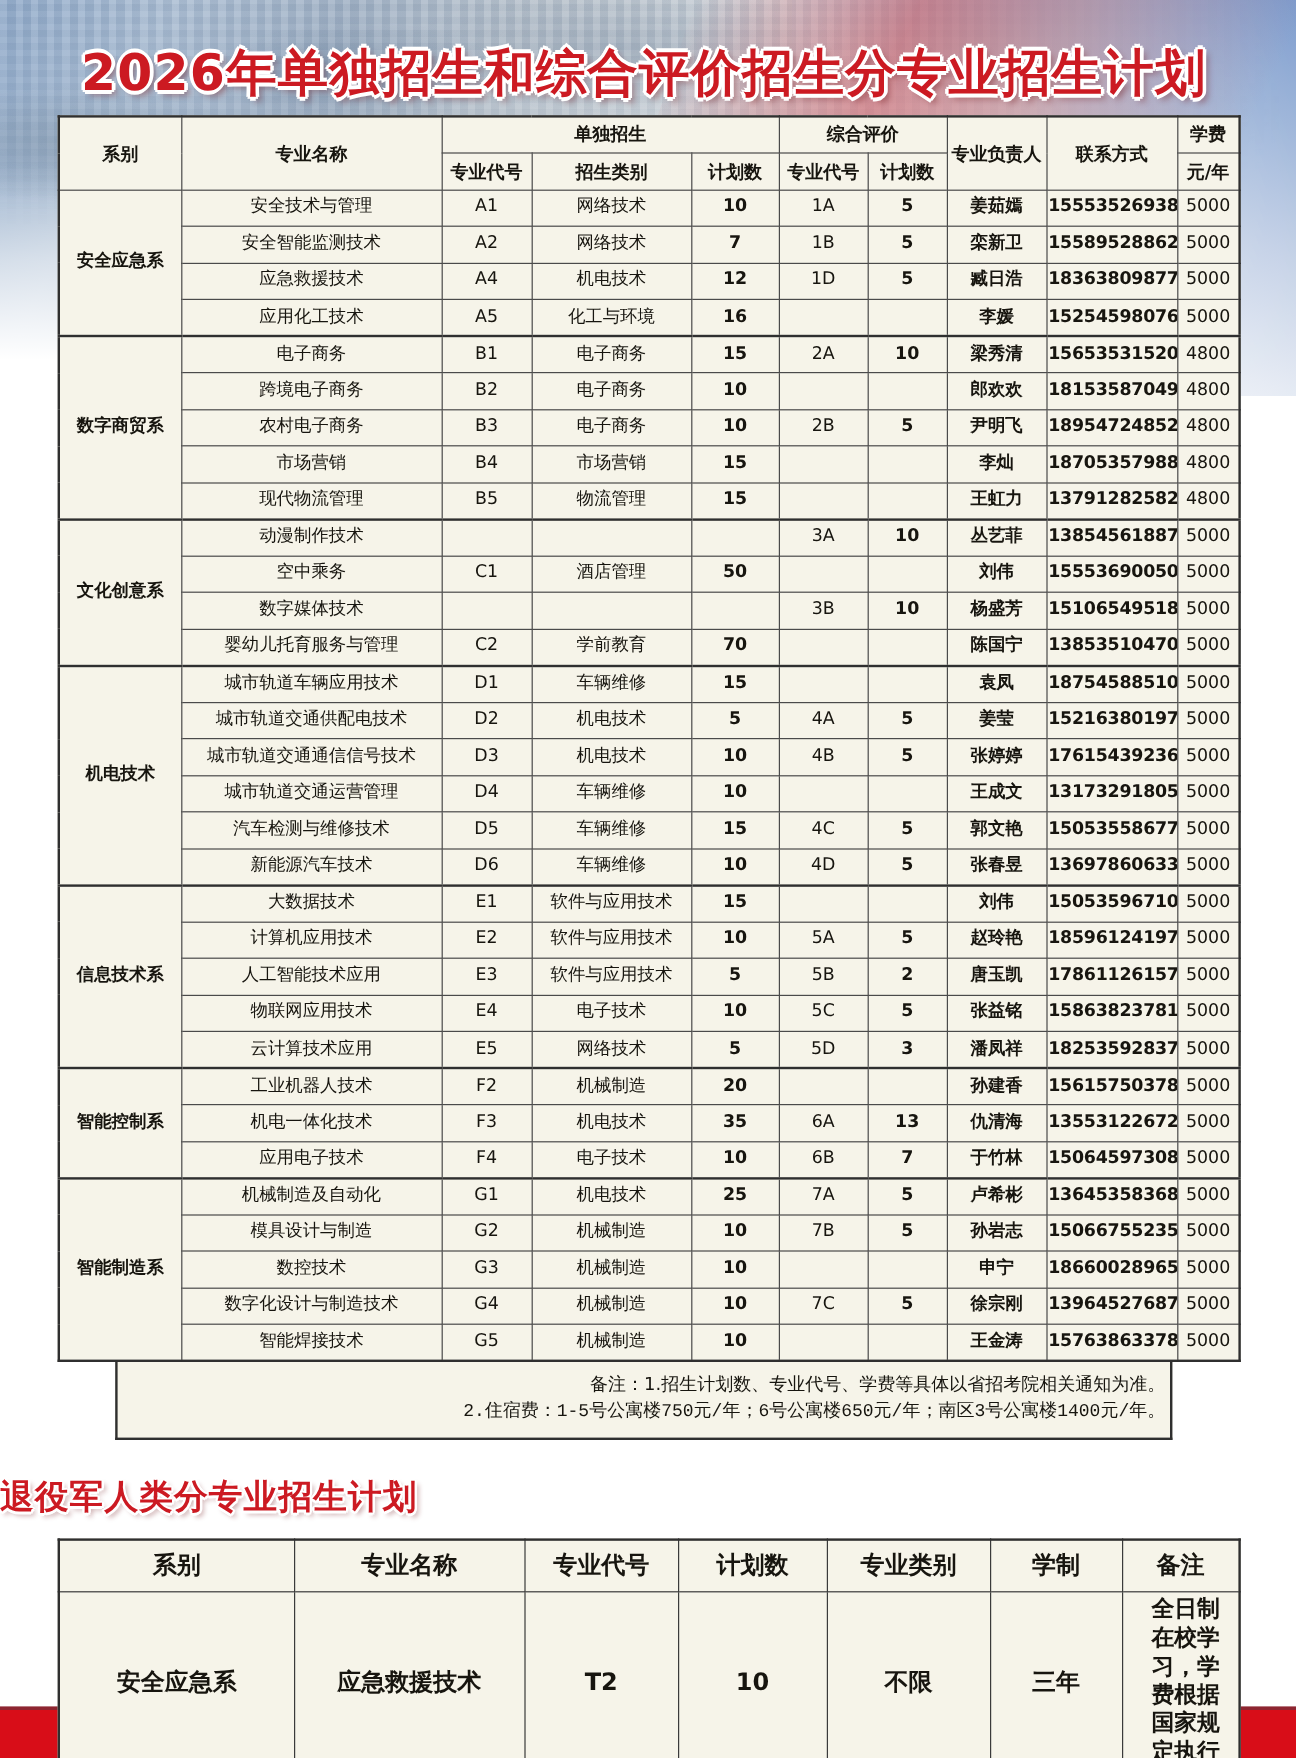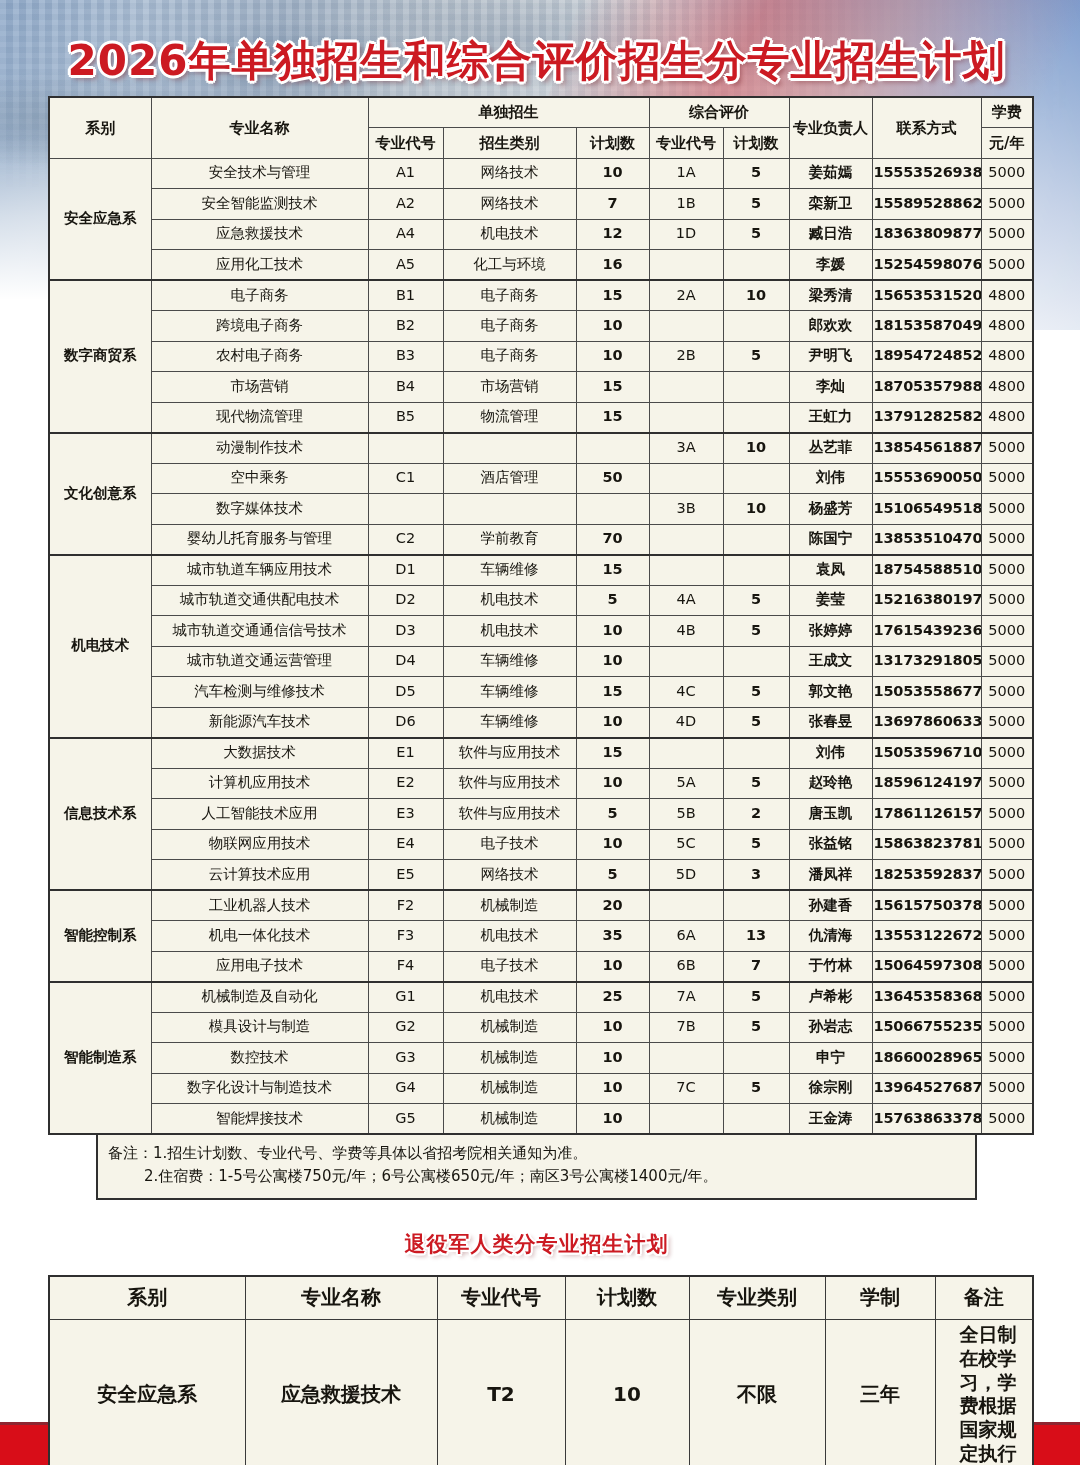--- a/index.html
+++ b/index.html
@@ -110,29 +110,30 @@
   col.c-num1  { width:73px; }
   col.c-code2 { width:74px; }
   col.c-num2  { width:66px; }
   col.c-mgr   { width:83px; }
   col.c-phone { width:109px; }
   col.c-fee   { width:52px; }
 
   
   .notes{
     margin:0 48px; border:2px solid #2f2f2f; border-top:none;
-    background:#f6f4e9; padding:7px 17px 9px 10px;
+    background:#f6f4e9; padding:7px 4px 9px 10px;
     font-size:15px; color:#17150f; line-height:1.55;
     font-family:"DejaVu Sans","Liberation Sans",sans-serif;
-  }
-  .notes div:nth-child(2){ padding-left:36px; }
+    text-align:right;
+  }
+  .notes div:nth-child(2){ padding-left:36px;font-family:Liberation Mono, monospace; }
 
   .sub-title{
-    text-align:center; color:#cc1a22;
-    font-weight:bold; font-size:21px; letter-spacing:1px;
+    text-align:left; color:#cc1a22;
+    font-weight:bold; font-size:28px; letter-spacing:1px;
     margin-top:34px; line-height:1;
     text-shadow:
       -1.5px -1.5px 0 #fff, 1.5px -1.5px 0 #fff, -1.5px 1.5px 0 #fff, 1.5px 1.5px 0 #fff,
       -2px 0 0 #fff, 2px 0 0 #fff, 0 -2px 0 #fff, 0 2px 0 #fff,
       3px 3px 4px rgba(110,20,25,.40);
   }
 
   .vet-wrap{ padding:20px 48px 0 48px; }
   table.vet{
     width:100%; border-collapse:collapse; table-layout:fixed;

